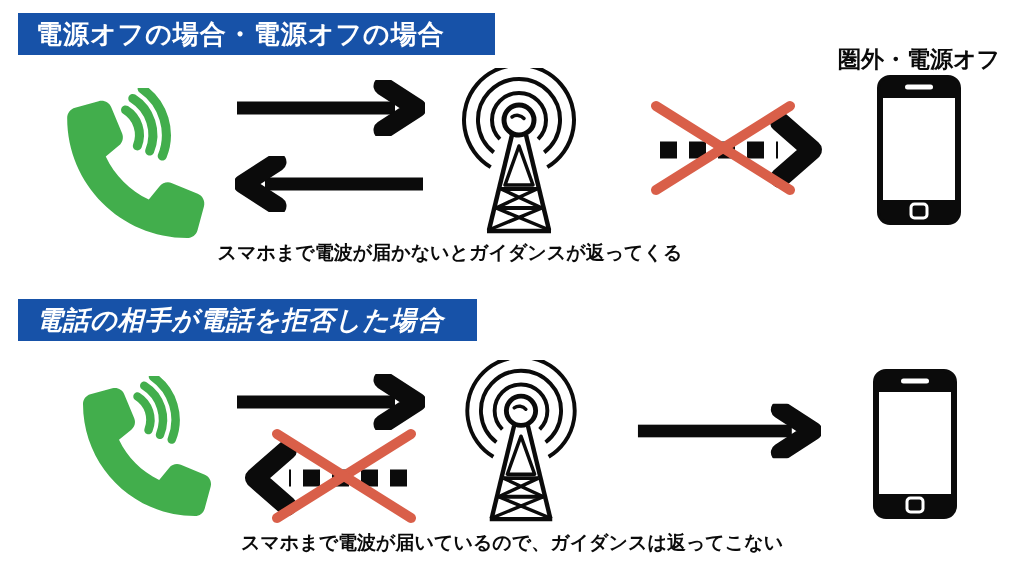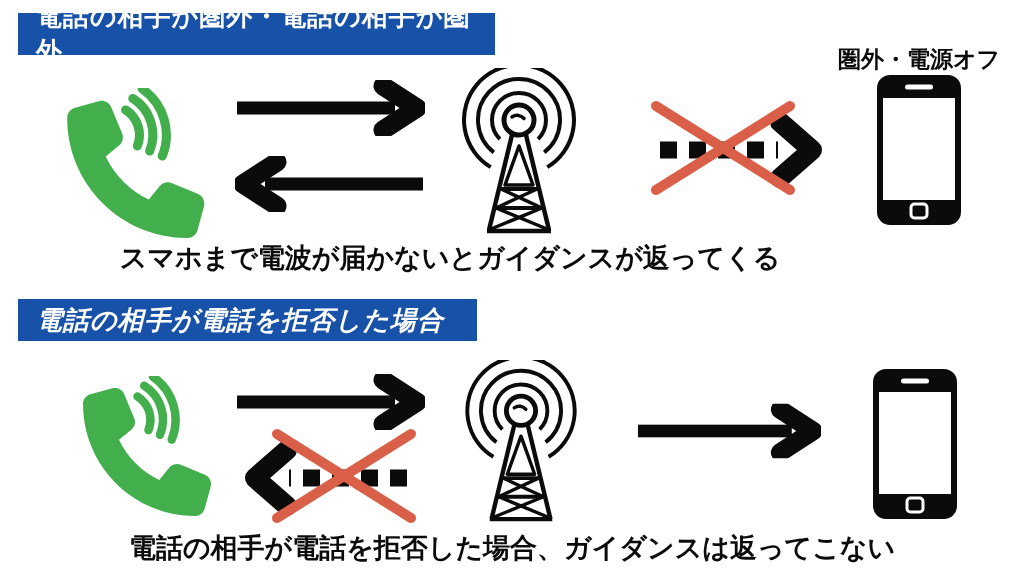--- a/index.html
+++ b/index.html
@@ -10,21 +10,21 @@
   }
   .abs{position:absolute;}
   .title-badge{
     background:var(--header-bg);color:var(--header-text);
     font-size:26px;font-weight:bold;letter-spacing:1px;
     display:flex;align-items:center;padding-left:18px;box-sizing:border-box;
   }
   .badge1{left:18px;top:13px;width:477px;height:42px;}
   .badge2{left:18px;top:299px;width:459px;height:42px;font-style:italic;}
   .caption{
-    color:var(--ink);font-size:27px;font-weight:bold;text-align:center;white-space:nowrap;
+    color:var(--ink);font-size:19px;font-weight:bold;text-align:center;white-space:nowrap;
   }
   .caption1{left:62px;top:240px;width:776px;}
   .caption2{left:82px;top:530px;width:860px;}
   .device-label{
     color:var(--ink);font-size:23px;font-weight:bold;text-align:center;white-space:nowrap;
   }
   .label1{left:818px;top:44px;width:202px;}
   .label2{left:845px;top:338px;width:165px;}
   svg{display:block;}
   .phone1{left:62px;top:88px;width:155px;height:150px;}
@@ -97,21 +97,21 @@
       <rect x="29" y="10.5" width="28" height="5" rx="2.5" fill="#ffffff"></rect>
       <path d="M4 126 H82 V138 A10 10 0 0 1 72 148 H14 A10 10 0 0 1 4 138 Z" style="fill:var(--ink)"></path>
       <rect x="35" y="130" width="16" height="14" rx="3.5" style="fill:var(--ink)" stroke="#ffffff" stroke-width="3"></rect>
     </symbol>
   </defs>
 </svg>
 
 <div class="canvas">
 
   <div class="abs title-badge badge1">
-    <span>電話の相手が圏外・電話の相手が圏外</span>
+    <span>電源オフの場合・電源オフの場合</span>
   </div>
 
   <svg class="abs phone1" viewBox="0 0 560 560">
       <use href="#sym-handset"></use>
     </svg>
 
   <svg class="abs arrowR1" viewBox="0 0 190 56">
       <use href="#sym-arrow"></use>
     </svg>
 
@@ -157,15 +157,15 @@
 
   <svg class="abs arrowR3" viewBox="0 0 190 56">
       <use href="#sym-arrow"></use>
     </svg>
 
 
   <svg class="abs device2" viewBox="0 0 86 152">
       <use href="#sym-smartphone"></use>
     </svg>
 
-  <div class="abs caption caption2">電話の相手が電話を拒否した場合、ガイダンスは返ってこない</div>
+  <div class="abs caption caption2">スマホまで電波が届いているので、ガイダンスは返ってこない</div>
 
 </div>
 
 </body></html>

